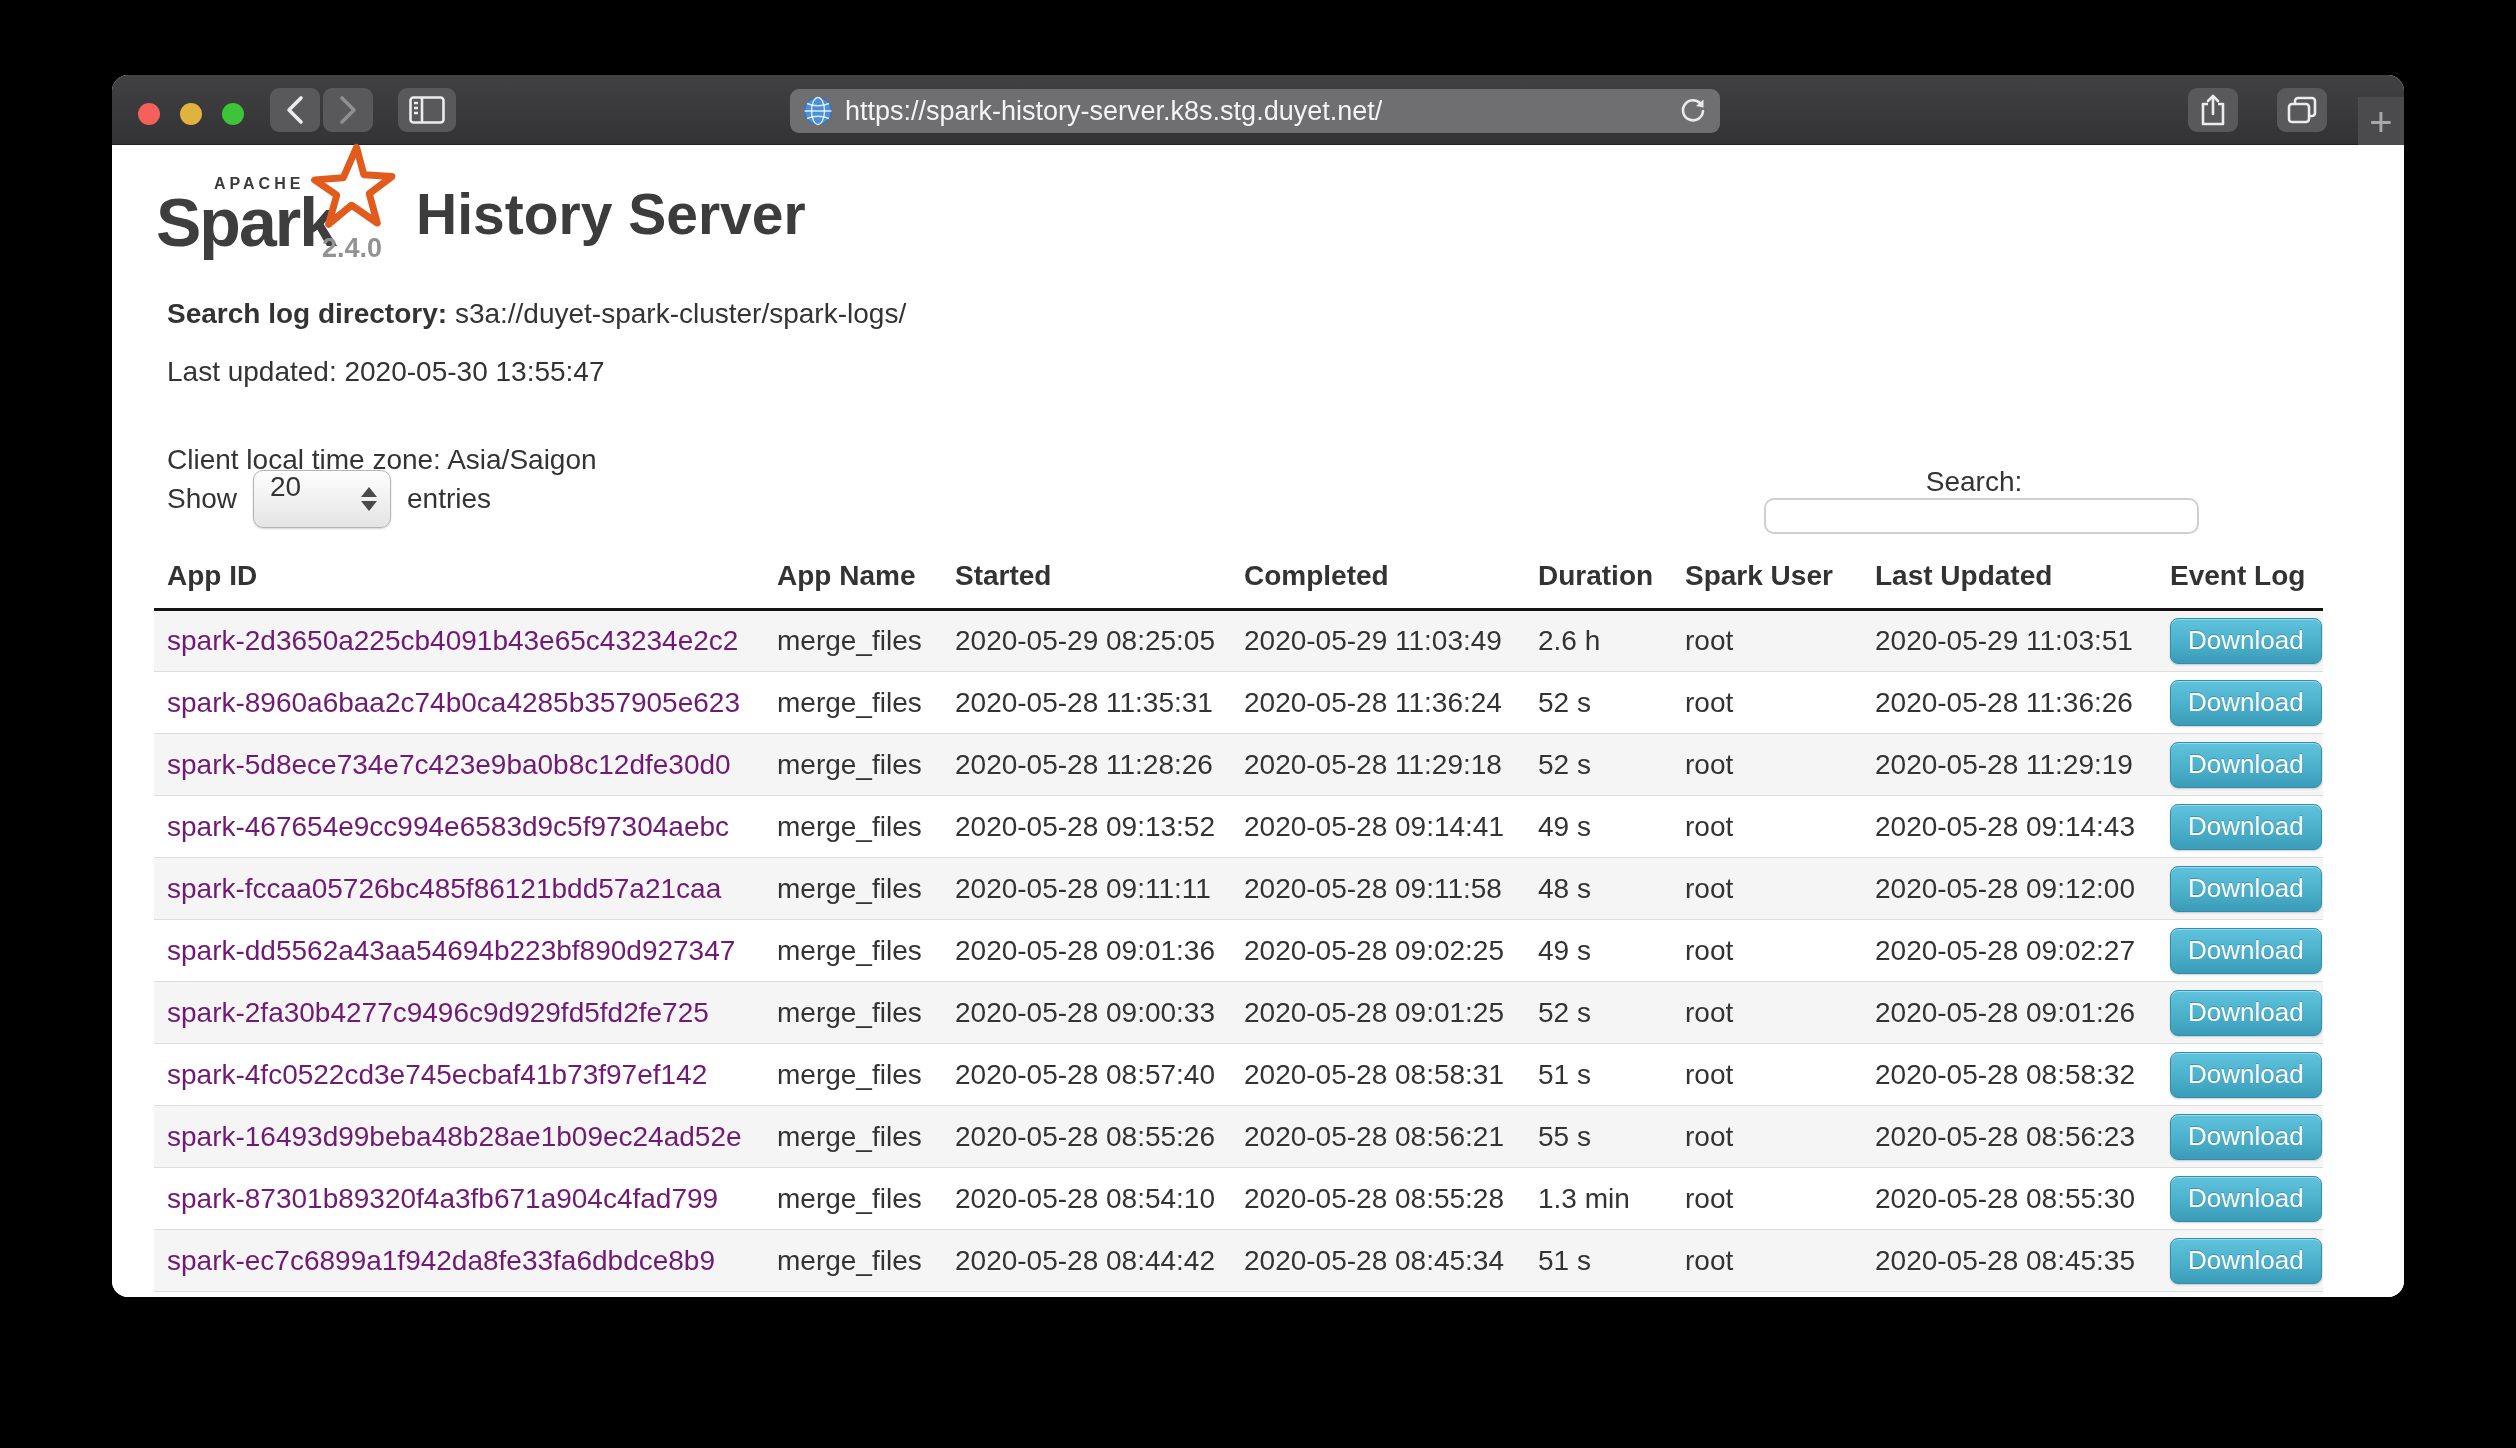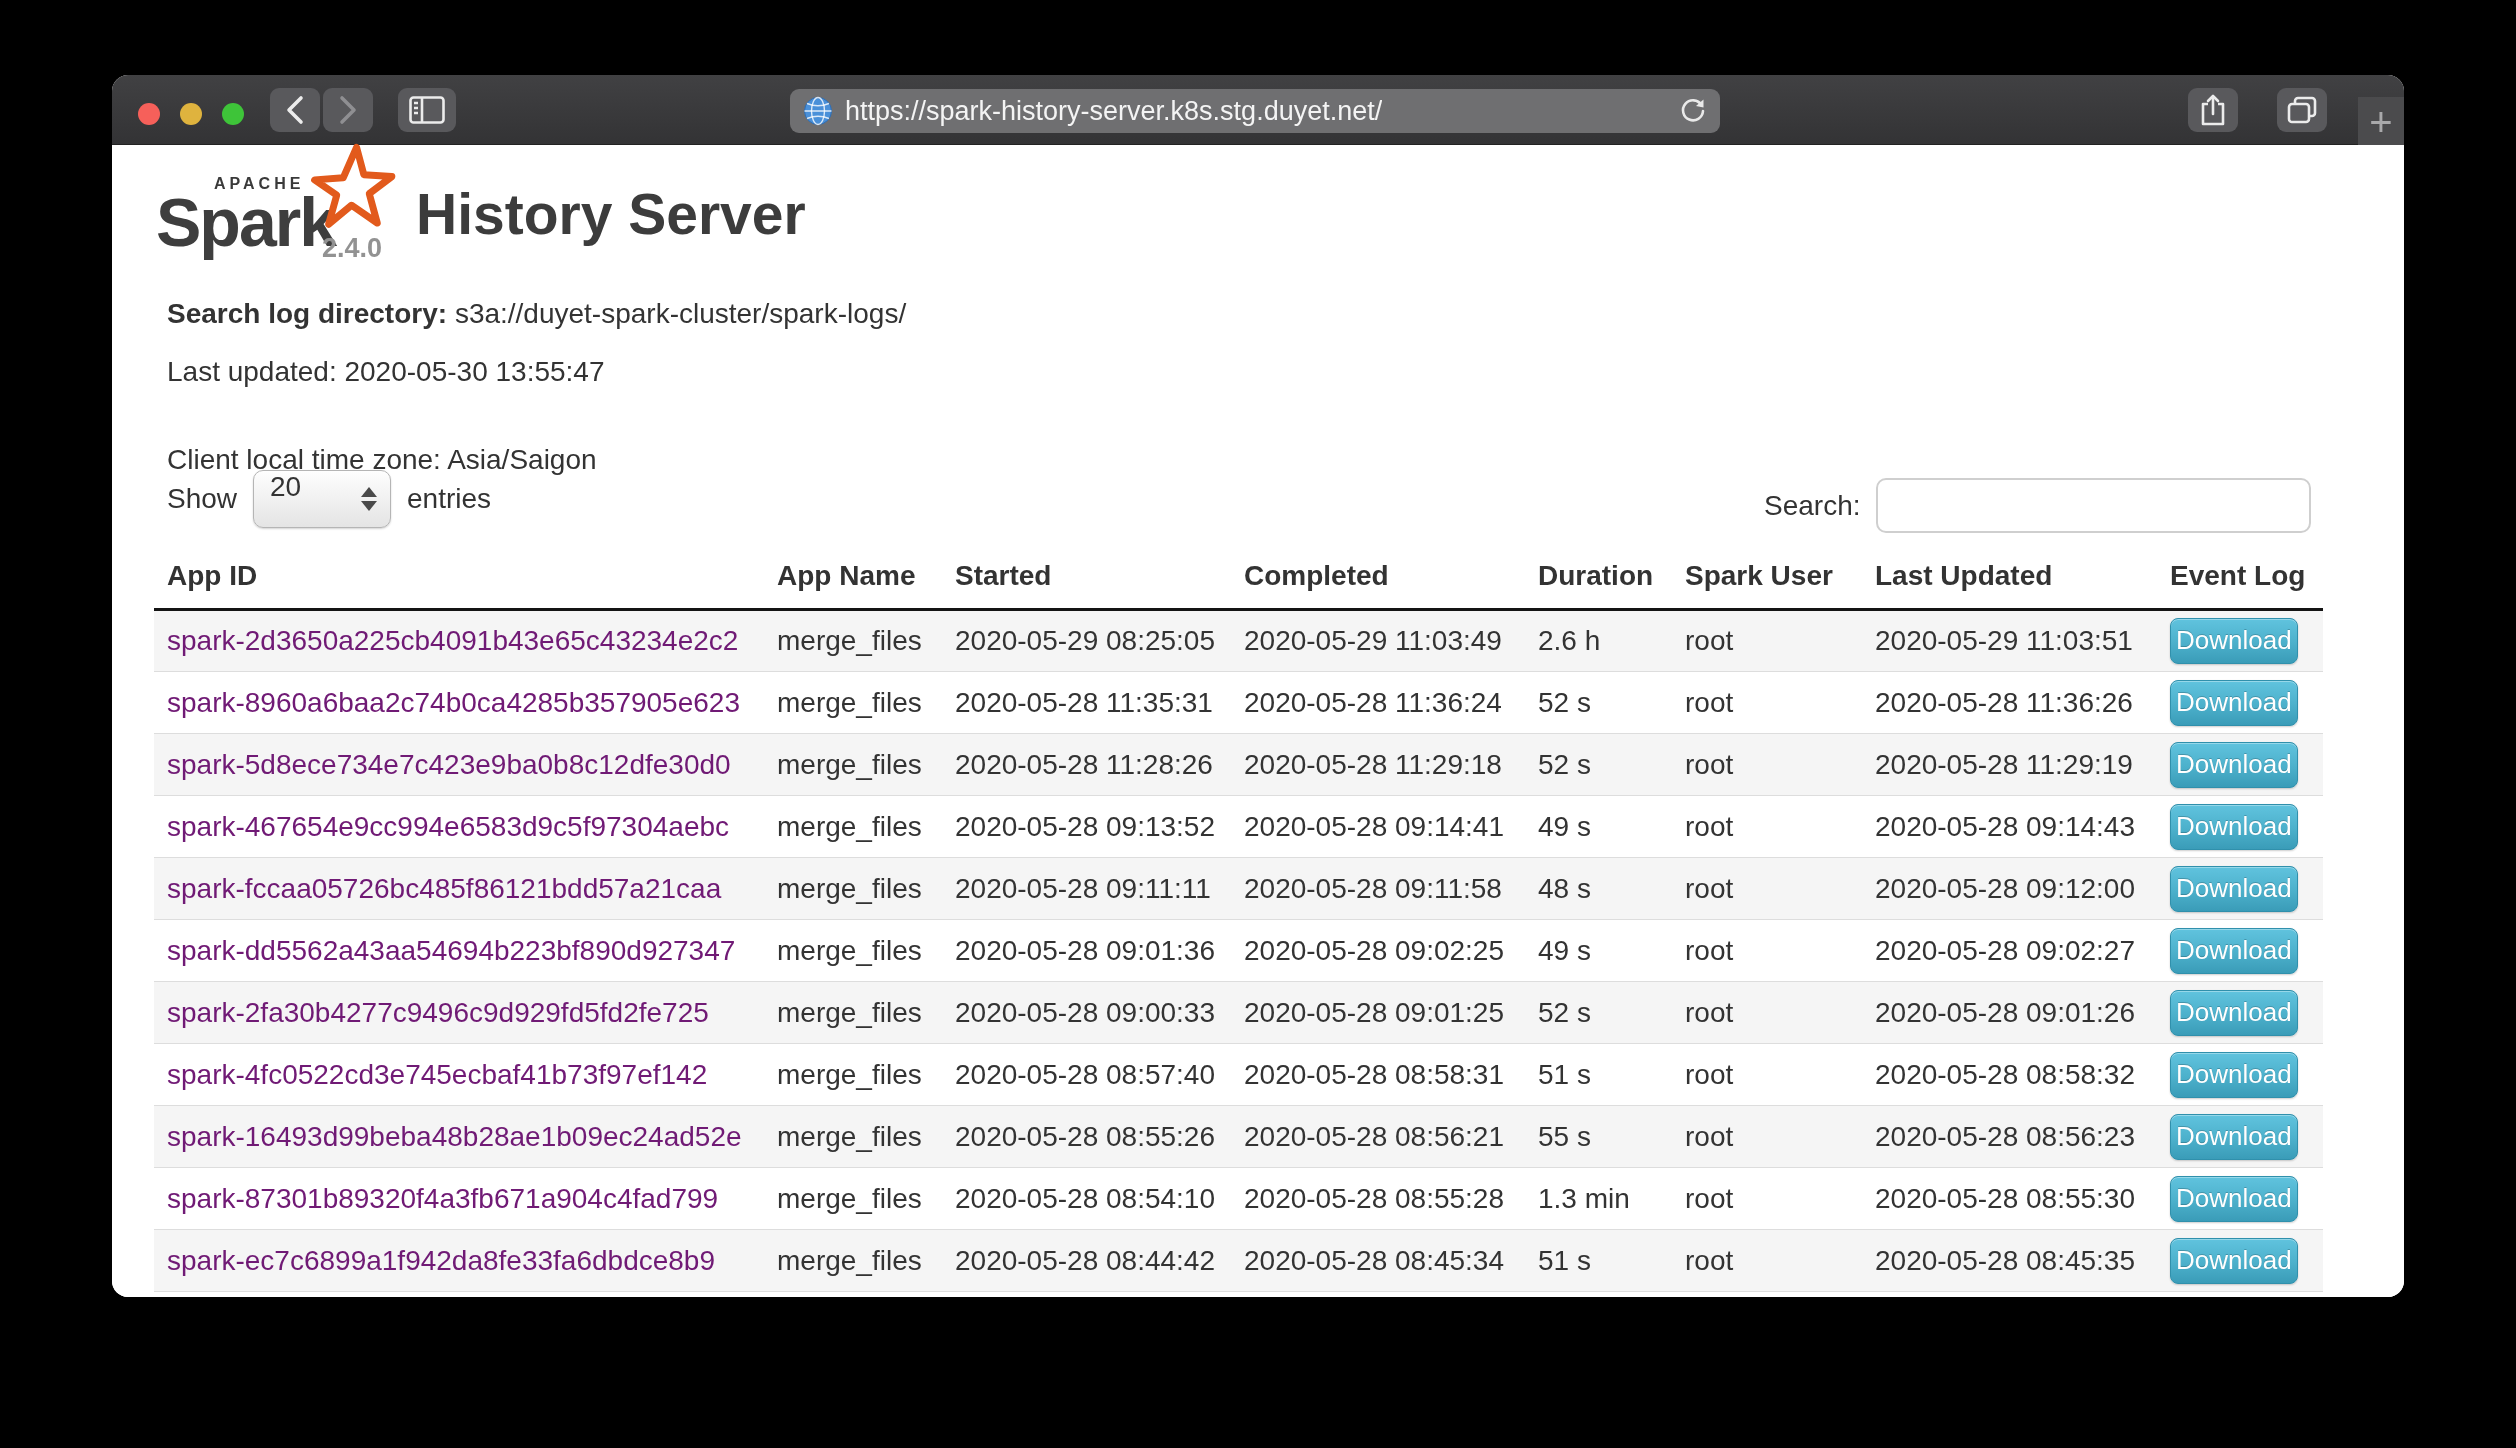--- a/index.html
+++ b/index.html
@@ -69,40 +69,40 @@
                display:flex; align-items:flex-start; padding-left:16px;
                font-size:28px; color:#333; position:relative; }
   .sel-arrows { position:absolute; right:13px; top:50%; transform:translateY(-50%);
                 display:flex; flex-direction:column; gap:4px; }
   .tri-up   { width:0; height:0; border-left:8px solid transparent;
               border-right:8px solid transparent; border-bottom:10px solid #4a4a4a; }
   .tri-down { width:0; height:0; border-left:8px solid transparent;
               border-right:8px solid transparent; border-top:10px solid #4a4a4a; }
   .entries-lbl { margin-left:16px; }
 
-  .search-control { position:absolute; left:1652px; top:328px; height:65px;
-                    display:flex; align-items:center; font-size:28px; }
+  .search-control { position:absolute; left:1652px; top:321px; height:65px;
+                    display:flex; align-items:center; font-size:28px;flex-direction:column; }
   .search-control .lbl { margin-right:15px; }
   .search-input { width:435px; height:55px; border:2px solid #cfcfcf; border-radius:10px;
                   font-size:28px; padding:0 14px; color:#333; outline:none;
                   font-family:"Liberation Sans", sans-serif; background:#fff; }
 
   
   table.apps { position:absolute; left:42px; top:405px; width:2169px;
                border-collapse:collapse; table-layout:fixed;
                font-size:28px; color:#333; }
   table.apps th { text-align:left; font-weight:700; color:#333;
                   padding:10px 0 16px 13px; border-bottom:3px solid #141414;
                   white-space:nowrap; cursor:pointer; }
   table.apps td { height:62px; padding:0 0 0 13px; white-space:nowrap; overflow:hidden; }
   table.apps tbody tr { border-bottom:1px solid #ddd; }
   table.apps tbody tr:nth-child(odd) { background:#f5f5f5; }
   a.app-link { color:#701a75; text-decoration:none; }
 
-  .btn-download { display:inline-block; padding:6px 5px 7px; font-size:26px; color:#fff;
+  .btn-download { display:inline-block; padding:6px 17px 7px; font-size:26px; color:#fff;
                   background:linear-gradient(#60c3de 0%, #4cb0cb 55%, #3a9cb8 100%);
                   border:1px solid #3090ac; border-radius:8px;
                   box-shadow:inset 0 1px 0 rgba(255,255,255,.35), 0 1px 2px rgba(0,0,0,.2);
                   text-shadow:0 -1px 0 rgba(0,0,0,.2); cursor:pointer;
                   font-family:"Liberation Sans", sans-serif; }
 </style>
 </head>
 <body>
 
 <div class="window">

